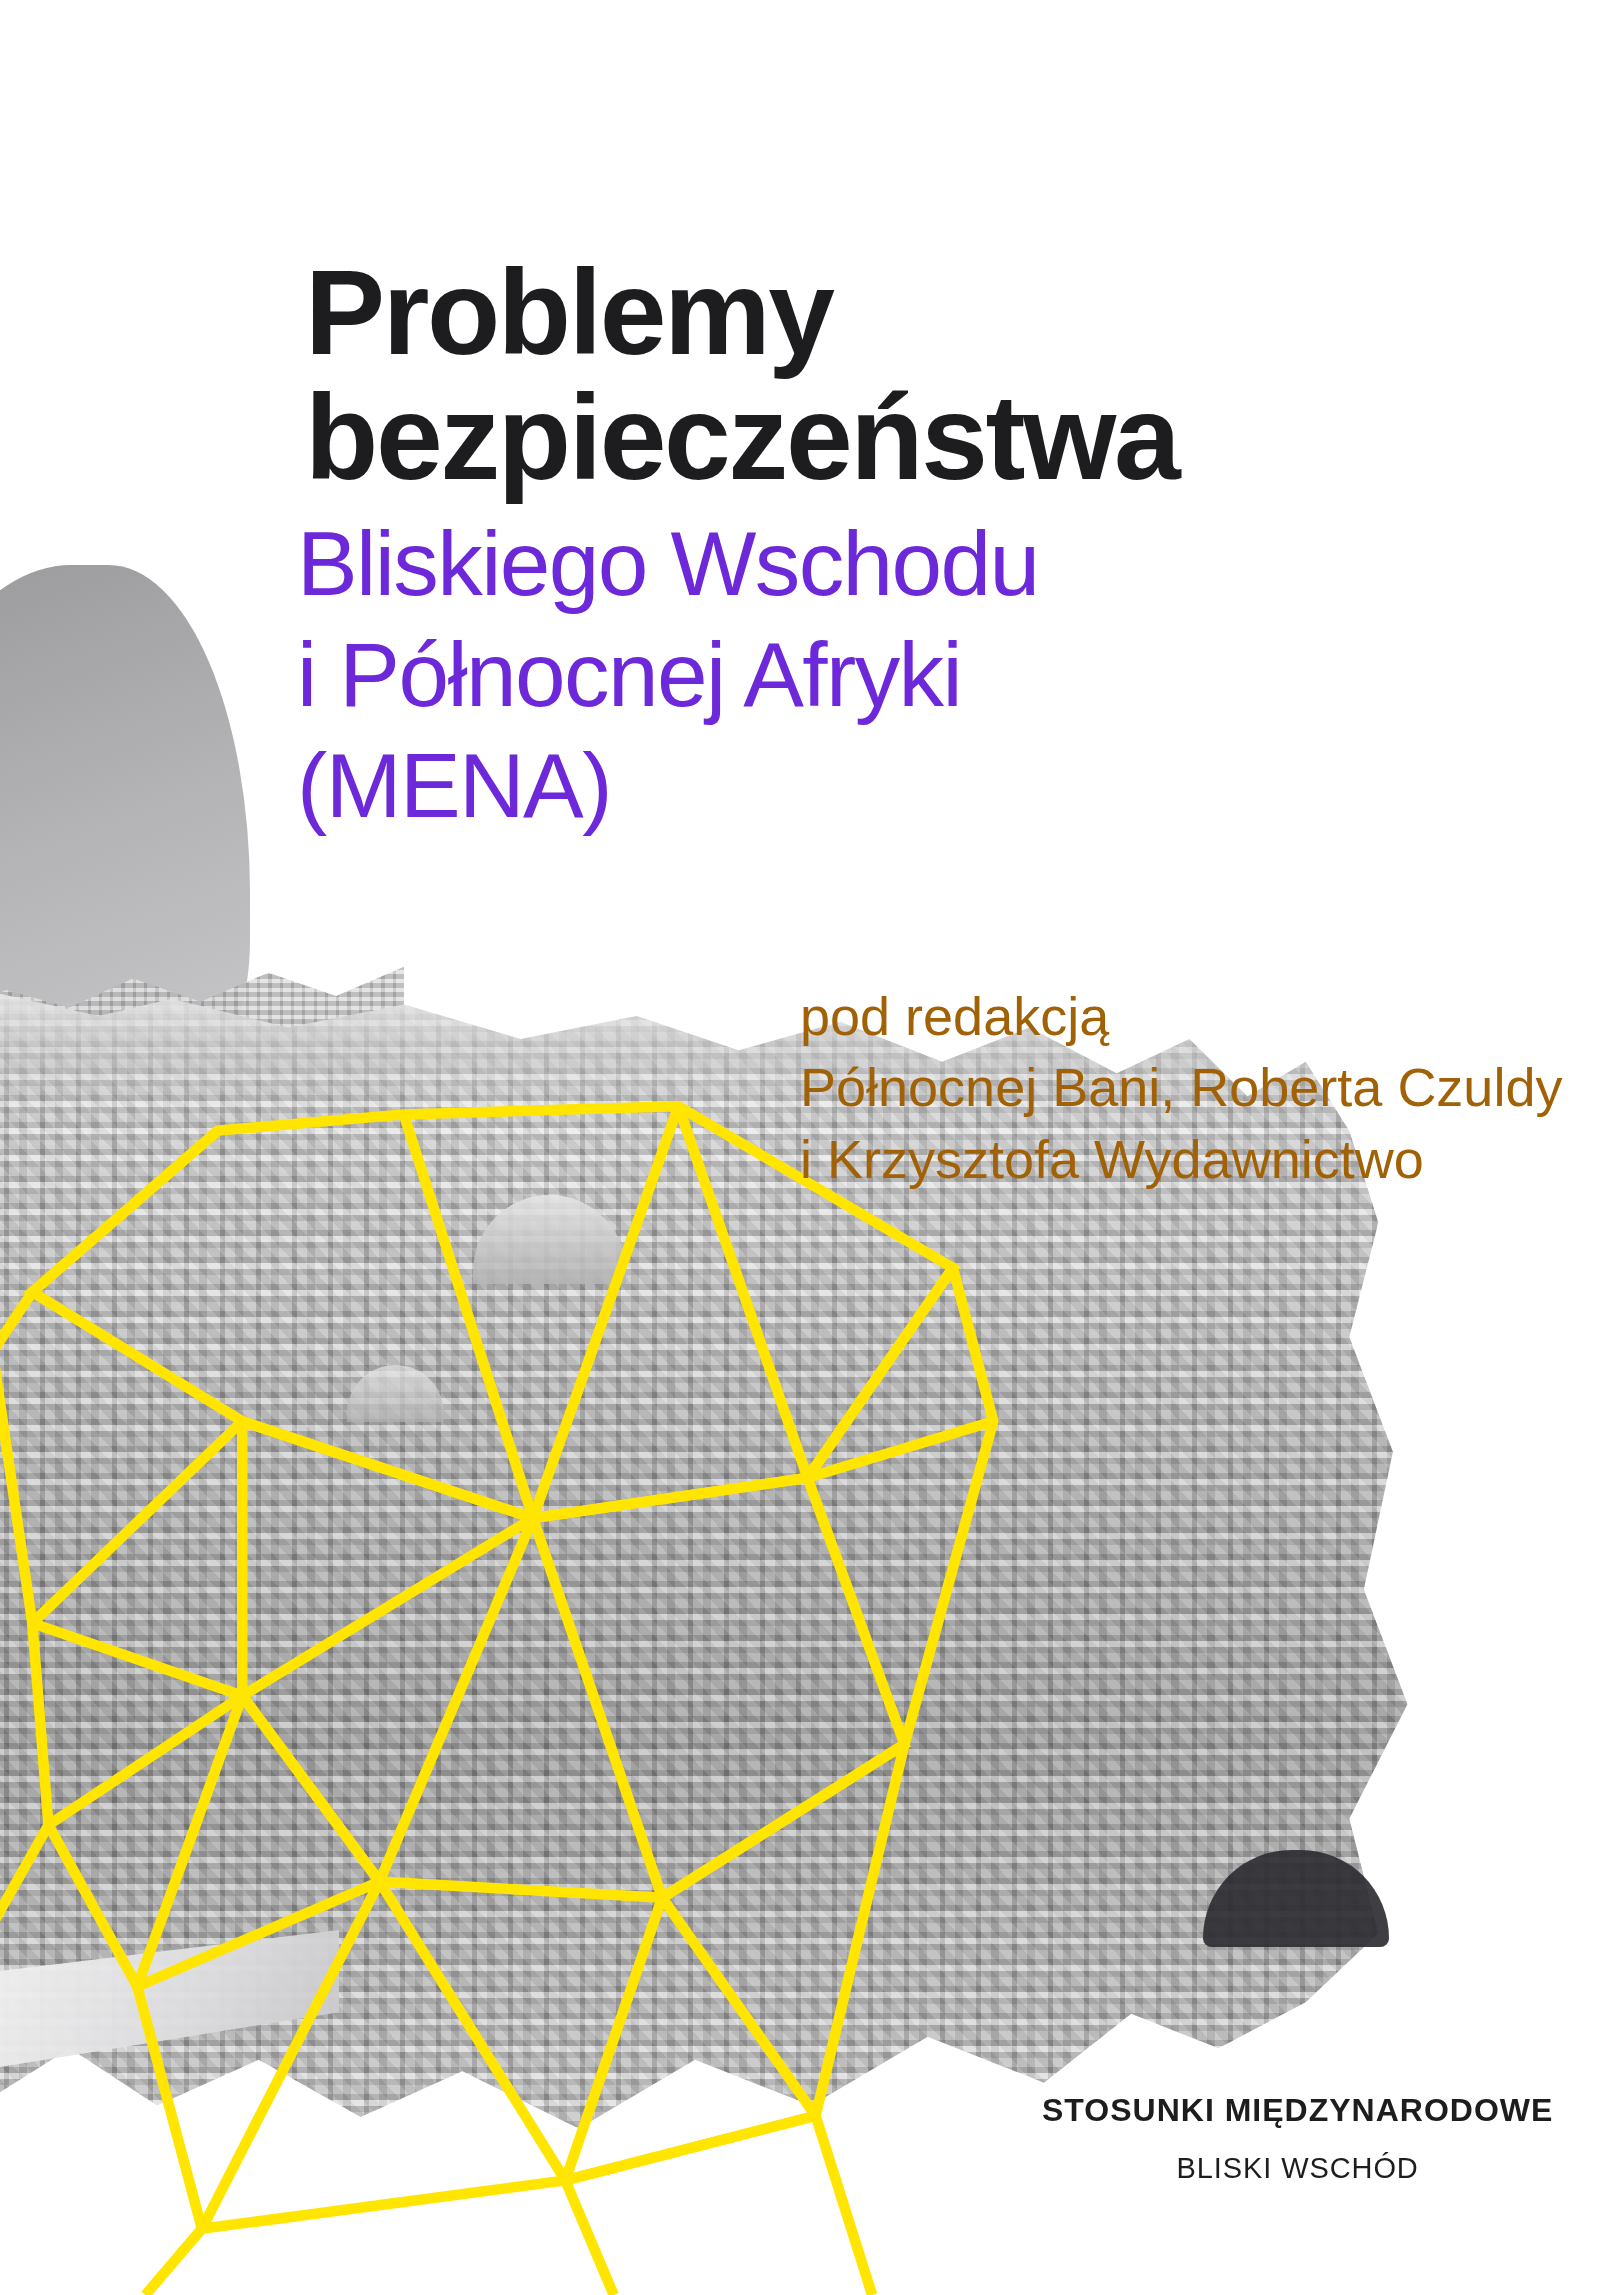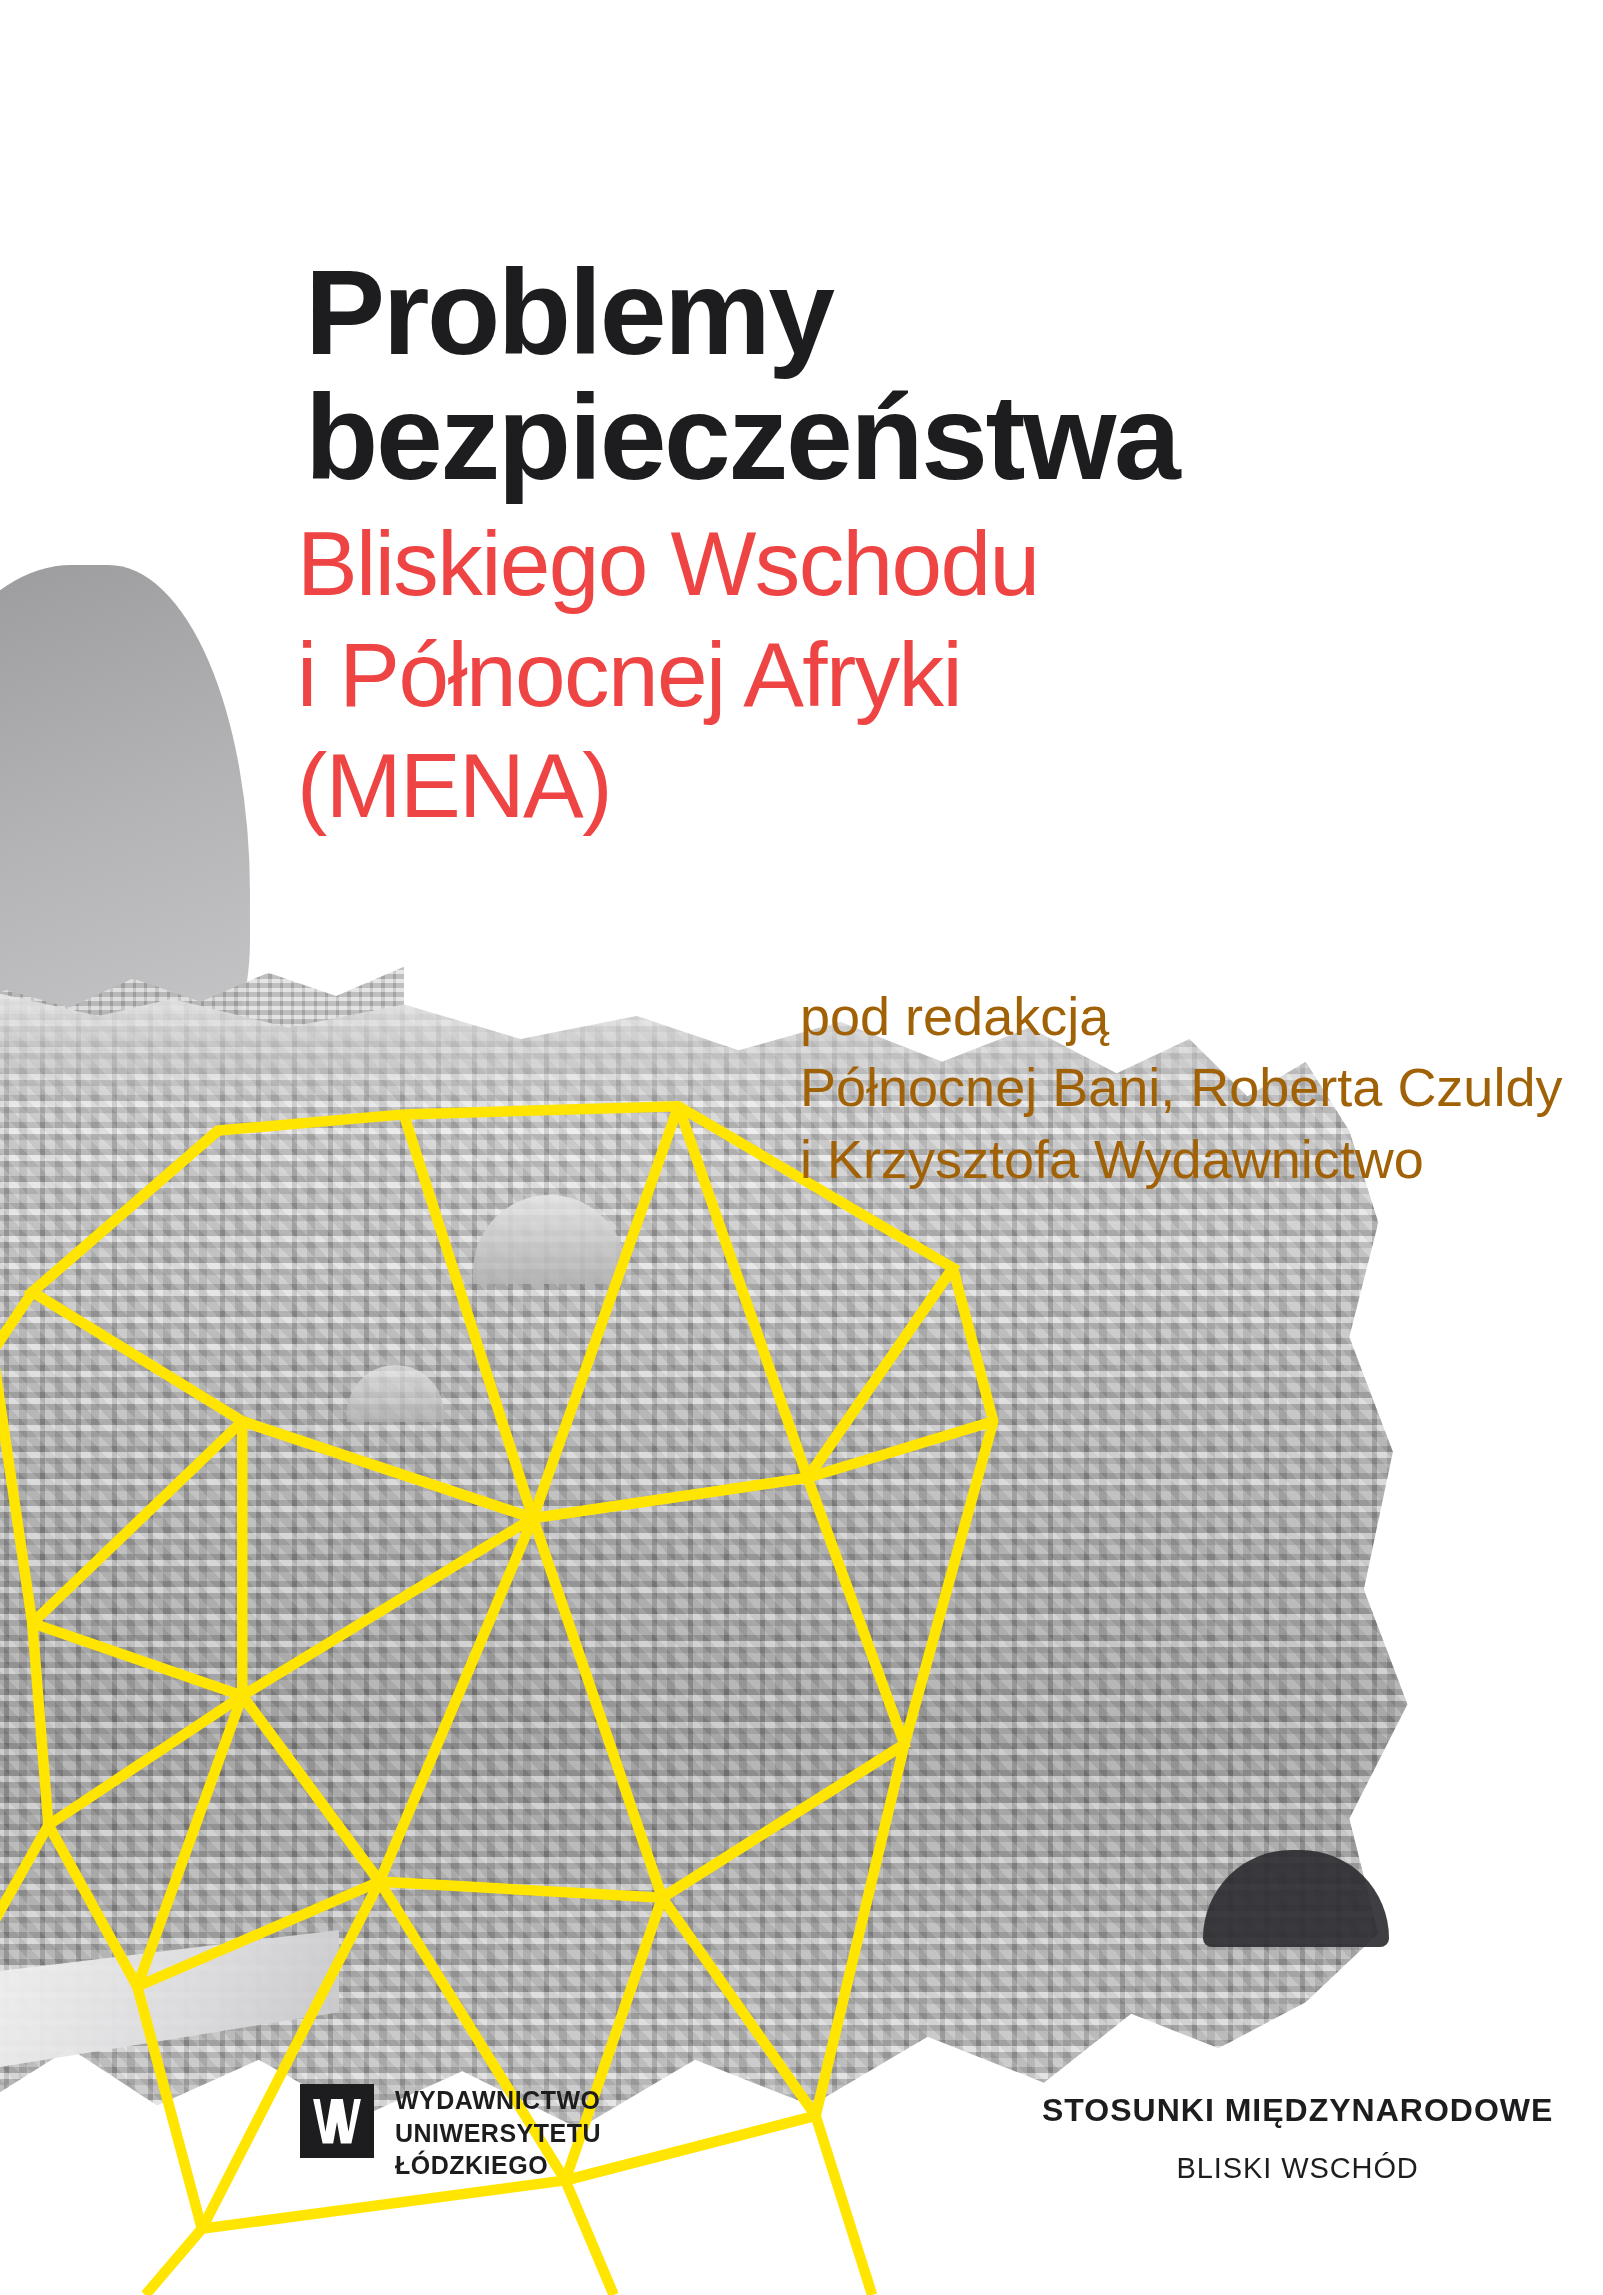--- a/index.html
+++ b/index.html
@@ -175,21 +175,21 @@
     letter-spacing: -2.4px;
     color: #1d1d1f;
     margin: 8px;
     white-space: pre-line;
   }
   .title-sub {
     font-size: 91px;
     font-weight: 400;
     line-height: 1.22;
     letter-spacing: -1.6px;
-    color: #ef4444;
+    color: #6d28d9;
     margin: 0 0 0 0;
     white-space: pre-line;
   }
 
   .editors {
     position: absolute;
     left: 800px;
     top: 981px;
     width: 743px;
     font-size: 54px;
@@ -313,28 +313,20 @@
 i Północnej Afryki
 (MENA)</h2>
   </div>
 
   <div class="editors">
     <div>pod redakcją</div>
     <div>Północnej Bani, Roberta Czuldy</div>
     <div>i Krzysztofa Wydawnictwo</div>
   </div>
 
-  <div class="publisher">
-    <div class="publisher-mark"></div>
-    <div class="publisher-text">
-      <div>Wydawnictwo</div>
-      <div>Uniwersytetu</div>
-      <div>Łódzkiego</div>
-    </div>
-  </div>
 
   <div class="series">
     <div class="series-line1">Stosunki Międzynarodowe</div>
     <div class="series-line2">Bliski Wschód</div>
   </div>
 
 </div>
 
 
 </body></html>

